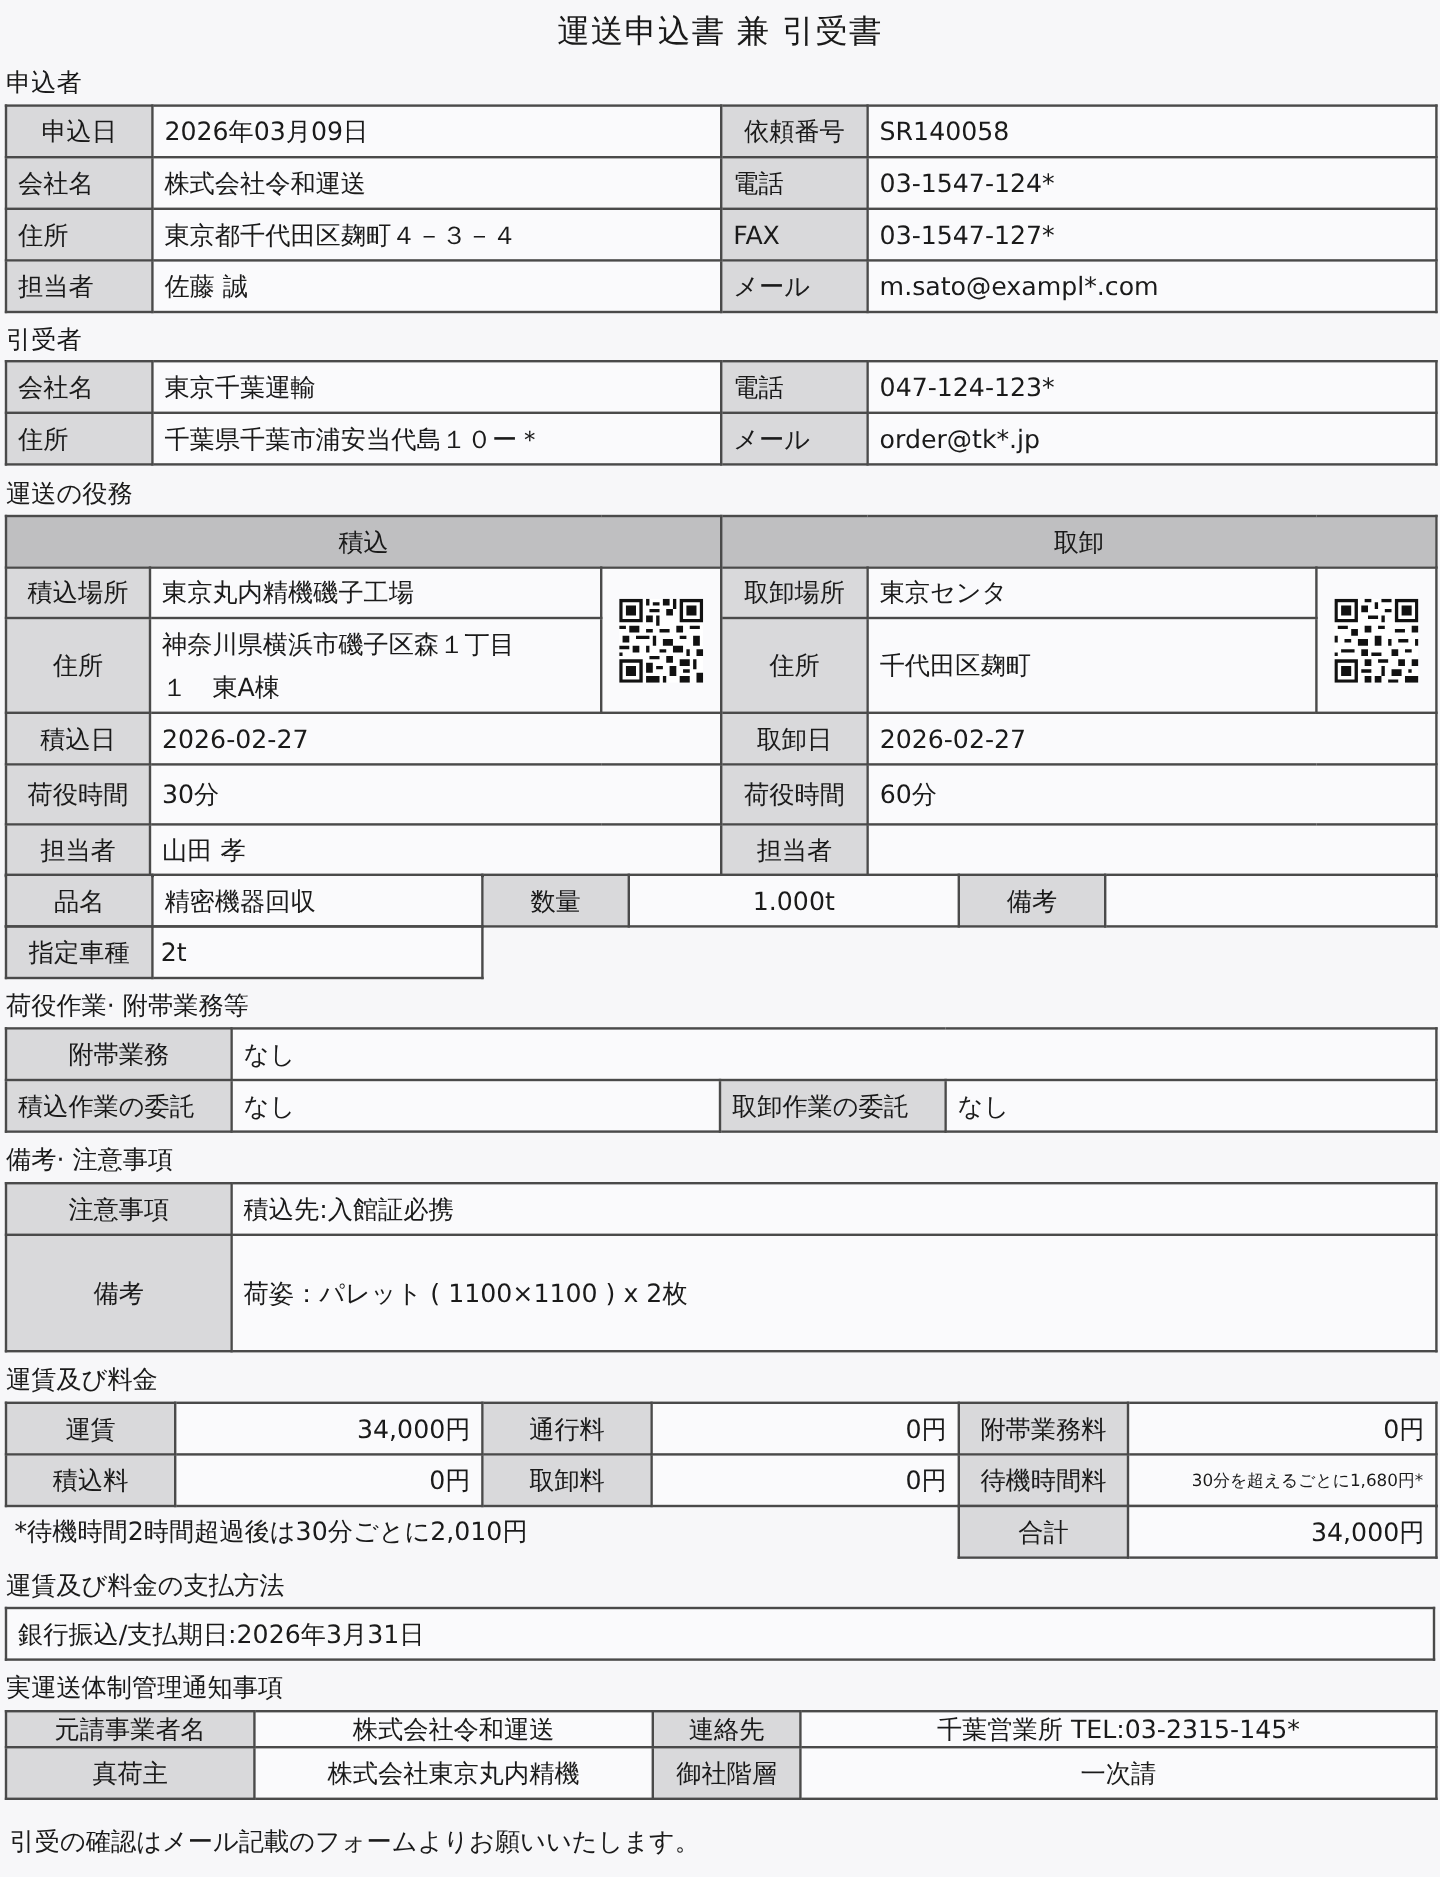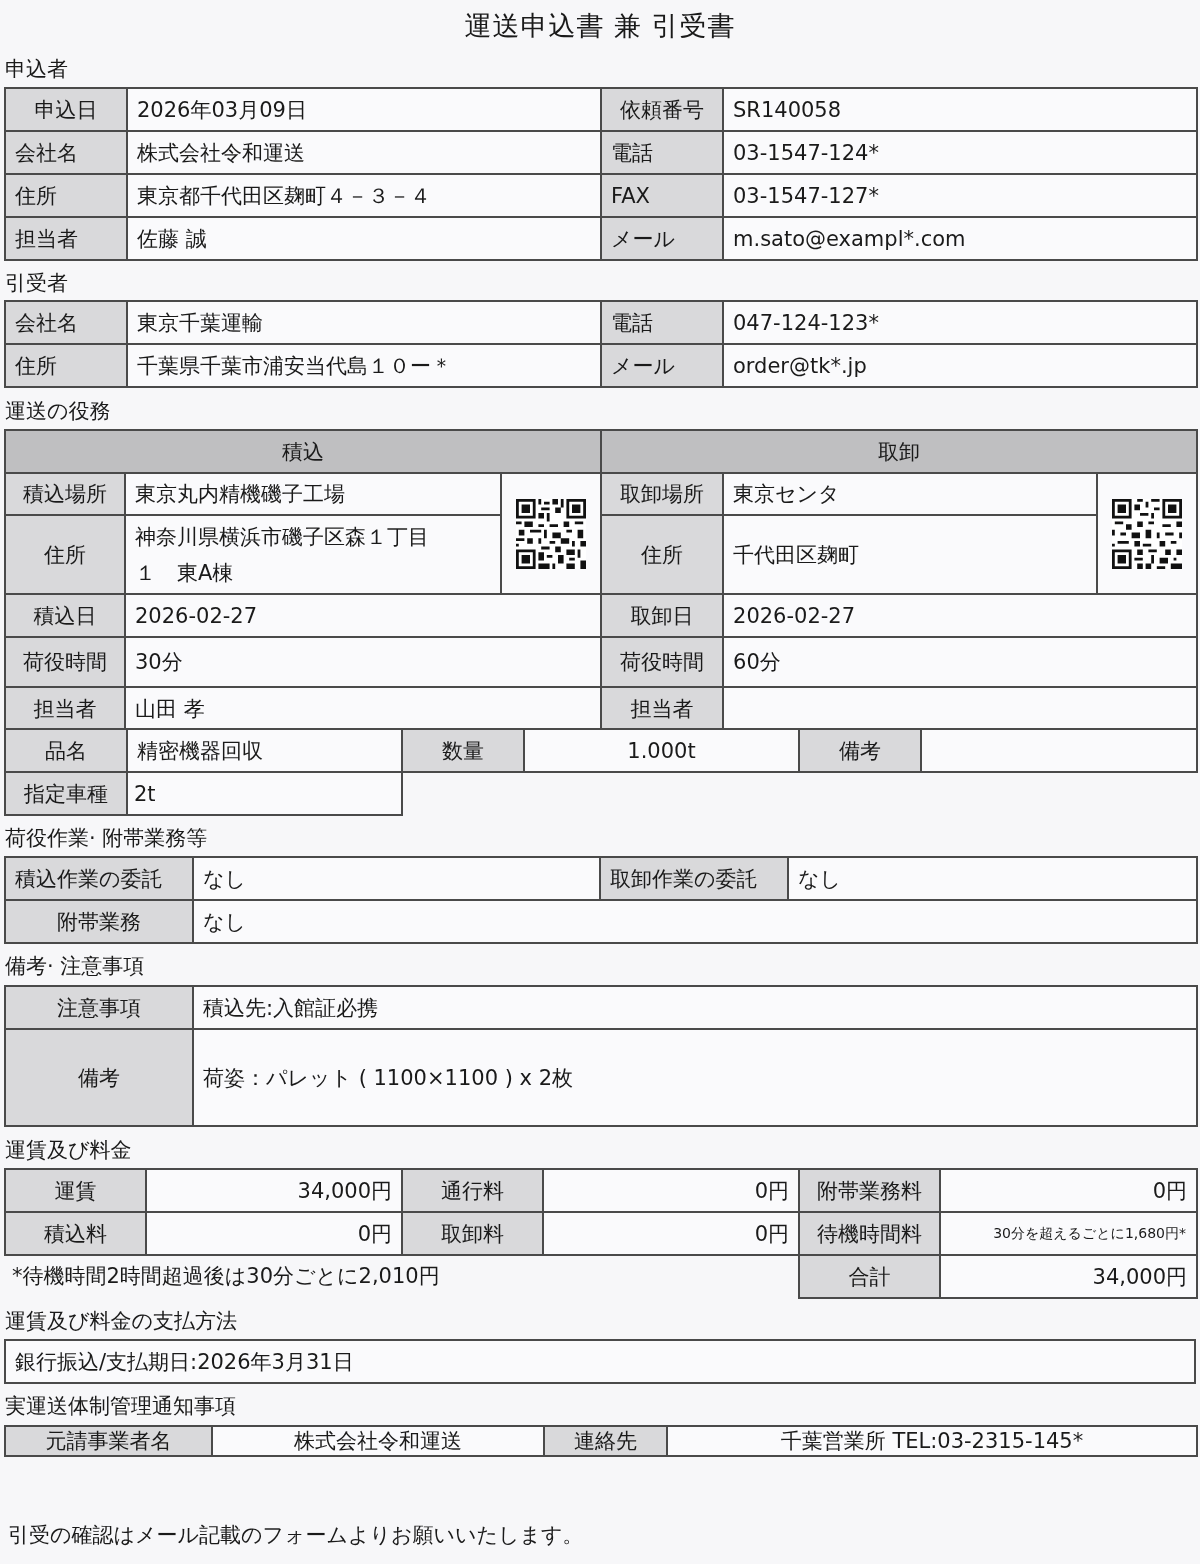--- a/index.html
+++ b/index.html
@@ -184,28 +184,28 @@
 <div class="sec" style="top:824px">荷役作業· 附帯業務等</div>
 <table style="left:4px; top:856px; width:1192px;">
   <colgroup>
       <col style="width:188px">
       <col style="width:407px">
       <col style="width:188px">
       <col style="width:409px">
     </colgroup>
   <tbody>
       <tr style="height:43px">
+    <td class="lb c">附帯業務</td>
+    <td class="v" colspan="3">なし</td>
+  </tr>
+  <tr style="height:43px">
     <td class="lb">積込作業の委託</td>
     <td class="v">なし</td>
     <td class="lb">取卸作業の委託</td>
     <td class="v">なし</td>
-  </tr>
-  <tr style="height:43px">
-    <td class="lb c">附帯業務</td>
-    <td class="v" colspan="3">なし</td>
   </tr>
 </tbody>
   </table>
 
 <div class="sec" style="top:952px">備考· 注意事項</div>
 <table style="left:4px; top:985px; width:1192px;">
   <colgroup>
       <col style="width:188px">
       <col style="width:1004px">
     </colgroup>
@@ -281,16 +281,22 @@
       <col style="width:123px">
       <col style="width:530px">
     </colgroup>
   <tbody>
       <tr style="height:26px">
     <td class="lb c">元請事業者名</td>
     <td class="v c">株式会社令和運送</td>
     <td class="lb c">連絡先</td>
     <td class="v c">千葉営業所 TEL:03-2315-145*</td>
   </tr>
+  <tr style="height:43px">
+    <td class="lb c">真荷主</td>
+    <td class="v c">株式会社東京丸内精機</td>
+    <td class="lb c">御社階層</td>
+    <td class="v c">一次請</td>
+  </tr>
 </tbody>
   </table>
 
 <div class="note" style="left:8px; top:1521px;">引受の確認はメール記載のフォームよりお願いいたします。</div>
 
 </body></html>

